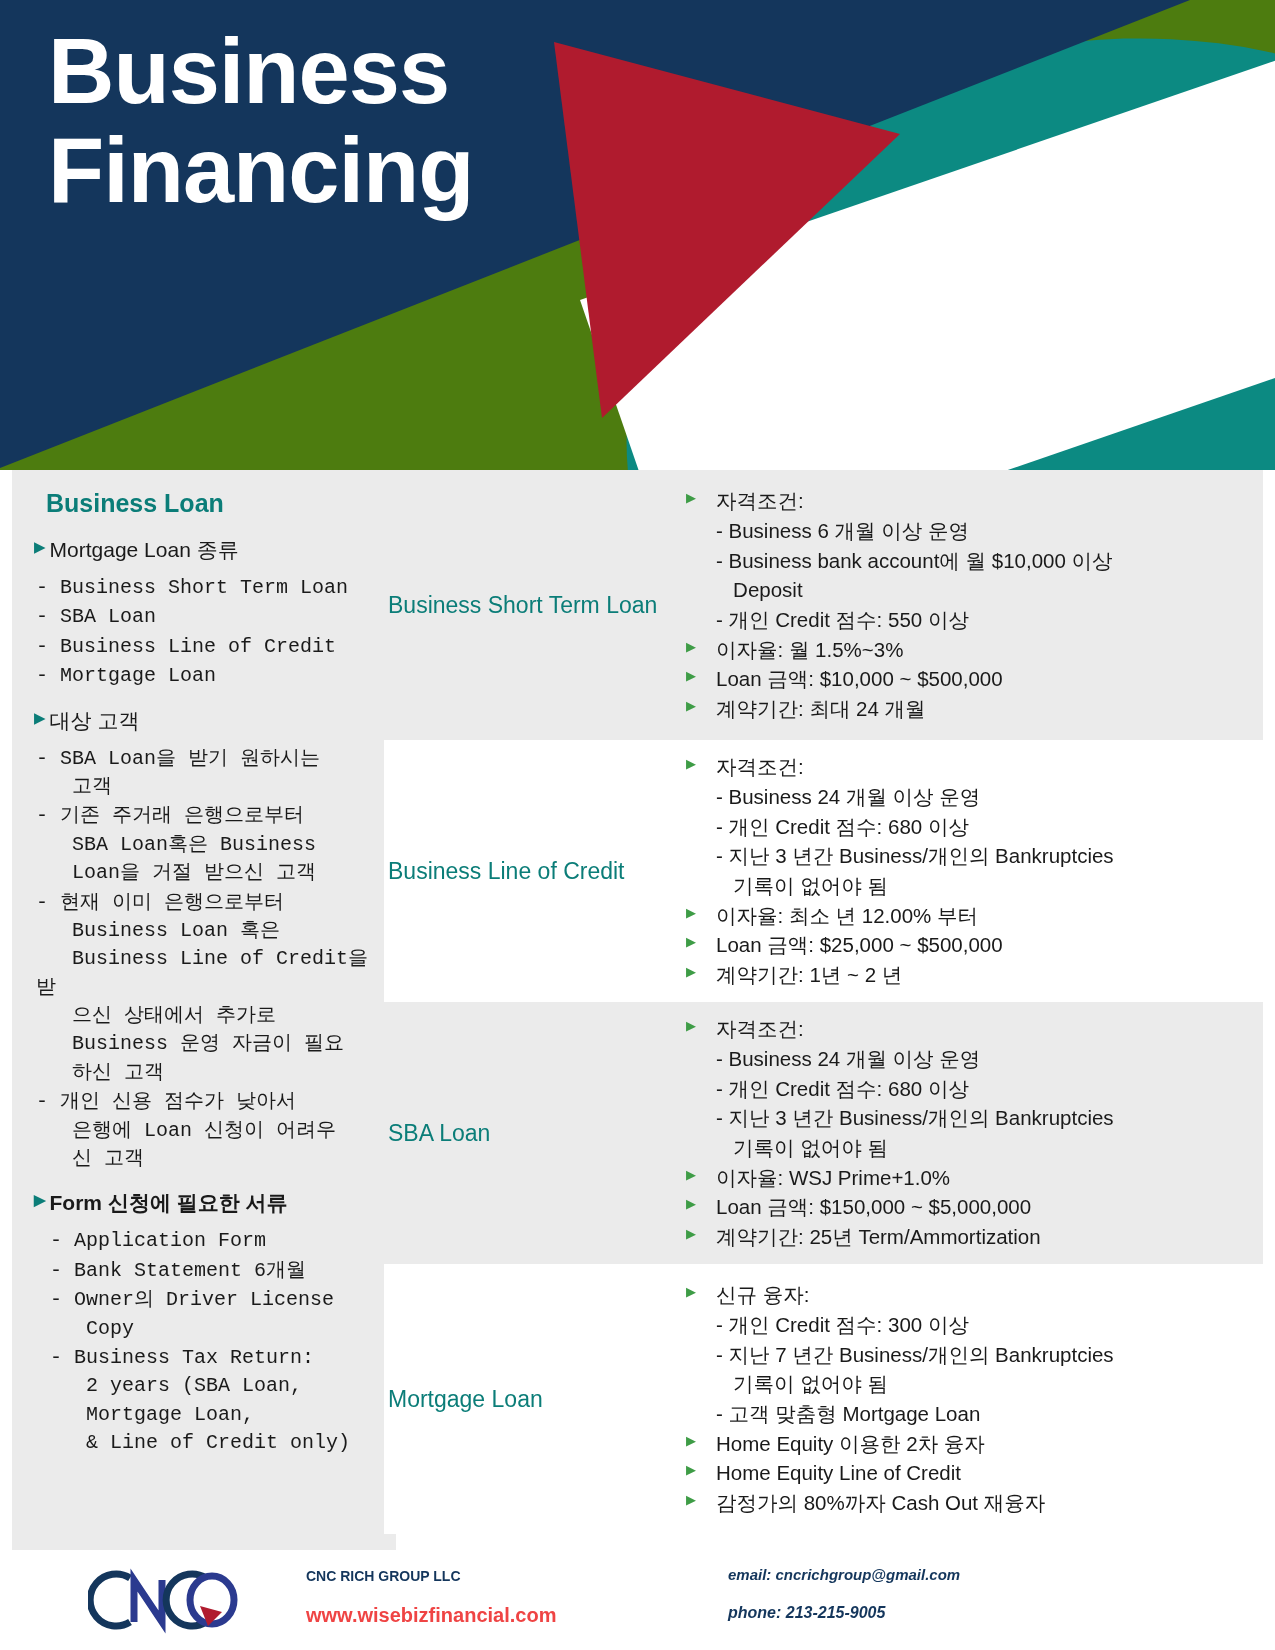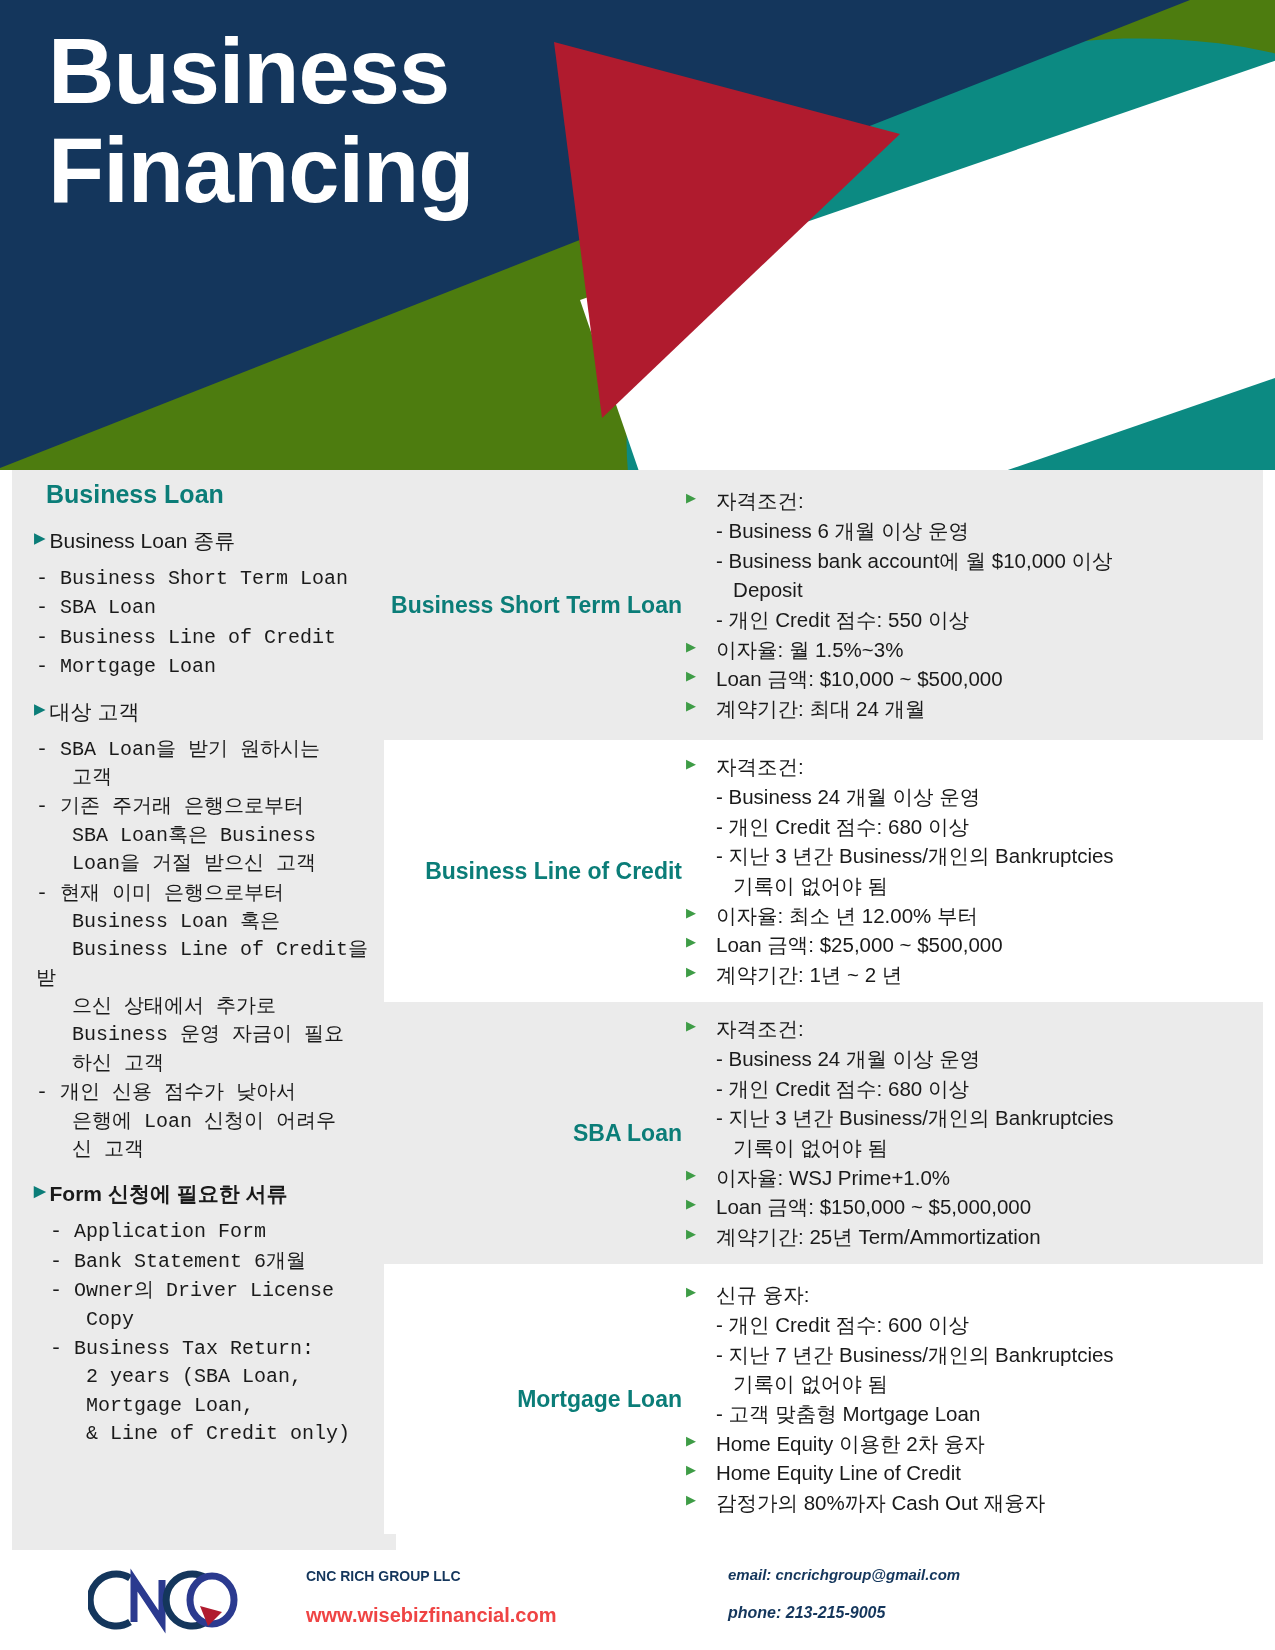--- a/index.html
+++ b/index.html
@@ -72,21 +72,21 @@
     width: 1275px; height: 1080px;
     background: #ffffff;
   }
 
   
   .left-col {
     position: absolute;
     left: 12px; top: 0;
     width: 384px; height: 1080px;
     background: #ebebeb;
-    padding: 8px 22px 0 22px;
+    padding: 17px 22px 0 22px;
   }
   .left-title {
     color: #0b7d78;
     font-size: 25px;
     font-weight: bold;
     margin: 2px 0 18px 12px;
   }
   .bullet-head {
     display: flex;
     align-items: flex-start;
@@ -122,24 +122,24 @@
     position: relative;
     display: flex;
     align-items: center;
     width: 879px;
   }
   .row.shade { background: #ebebeb; }
   .row.plain { background: #ffffff; }
   .row-label {
     width: 302px;
     flex: 0 0 302px;
-    text-align: right;
+    text-align: left;
     color: #0b7d78;
     font-size: 23px;
-    font-weight: bold;
+    font-weight: normal;
     line-height: 1.25;
     padding: 0 4px;
   }
   .row-body {
     flex: 1 1 auto;
     padding: 10px 10px 10px 0;
   }
   .ritem {
     display: flex;
     align-items: flex-start;
@@ -221,21 +221,21 @@
     </div>
   </div>
 
   <div class="body-wrap">
 
     <div class="left-col">
       <div class="left-title">Business Loan</div>
 
       <div class="bullet-head">
         <span class="tri">▶</span>
-        <span>Business Loan 종류</span>
+        <span>Mortgage Loan 종류</span>
       </div>
       <div class="dash-list">
         <div>- Business Short Term Loan</div>
         <div>- SBA Loan</div>
         <div>- Business Line of Credit</div>
         <div>- Mortgage Loan</div>
       </div>
 
       <div class="bullet-head">
         <span class="tri">▶</span>
@@ -383,21 +383,21 @@
 
       <div class="row plain" style="height:270px">
         <div class="row-label">Mortgage Loan</div>
         <div class="row-body">
           <div class="ritem">
               <span class="tri">▶</span>
               <span class="txt">신규 융자:</span>
             </div>
           <div class="ritem">
               <span class="sub"></span>
-              <span class="txt">- 개인 Credit 점수: 600 이상</span>
+              <span class="txt">- 개인 Credit 점수: 300 이상</span>
             </div>
           <div class="ritem">
               <span class="sub"></span>
               <span class="txt">- 지난 7 년간 Business/개인의 Bankruptcies
    기록이 없어야 됨</span>
             </div>
           <div class="ritem">
               <span class="sub"></span>
               <span class="txt">- 고객 맞춤형 Mortgage Loan</span>
             </div>

